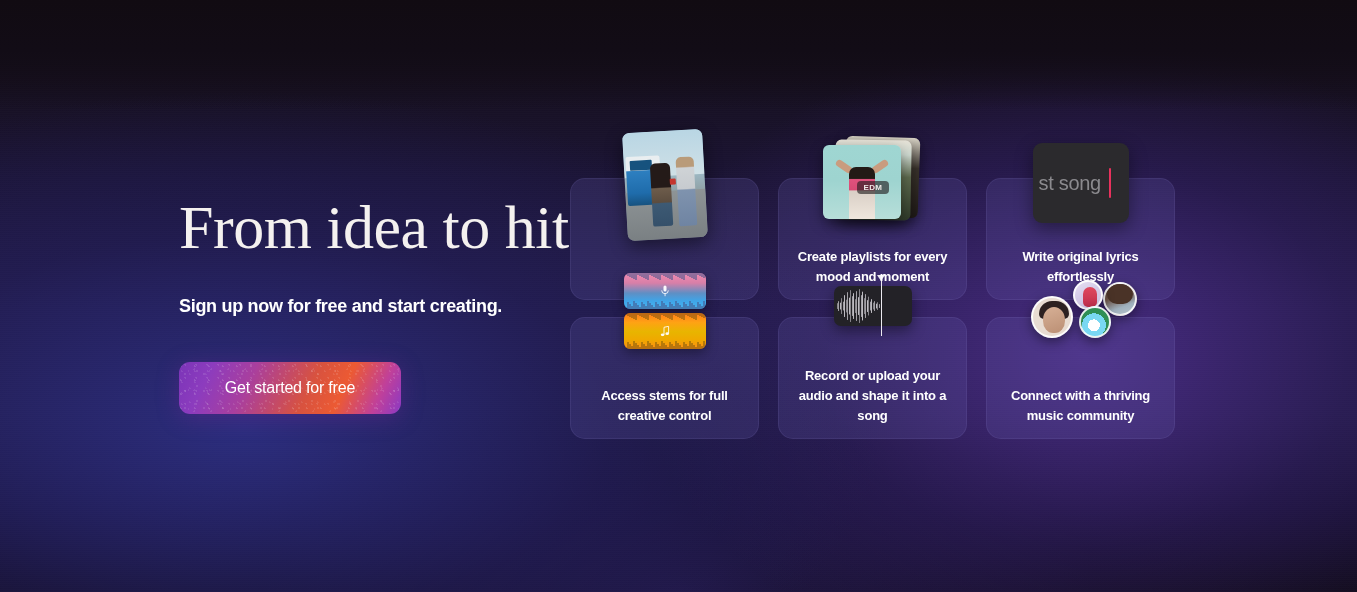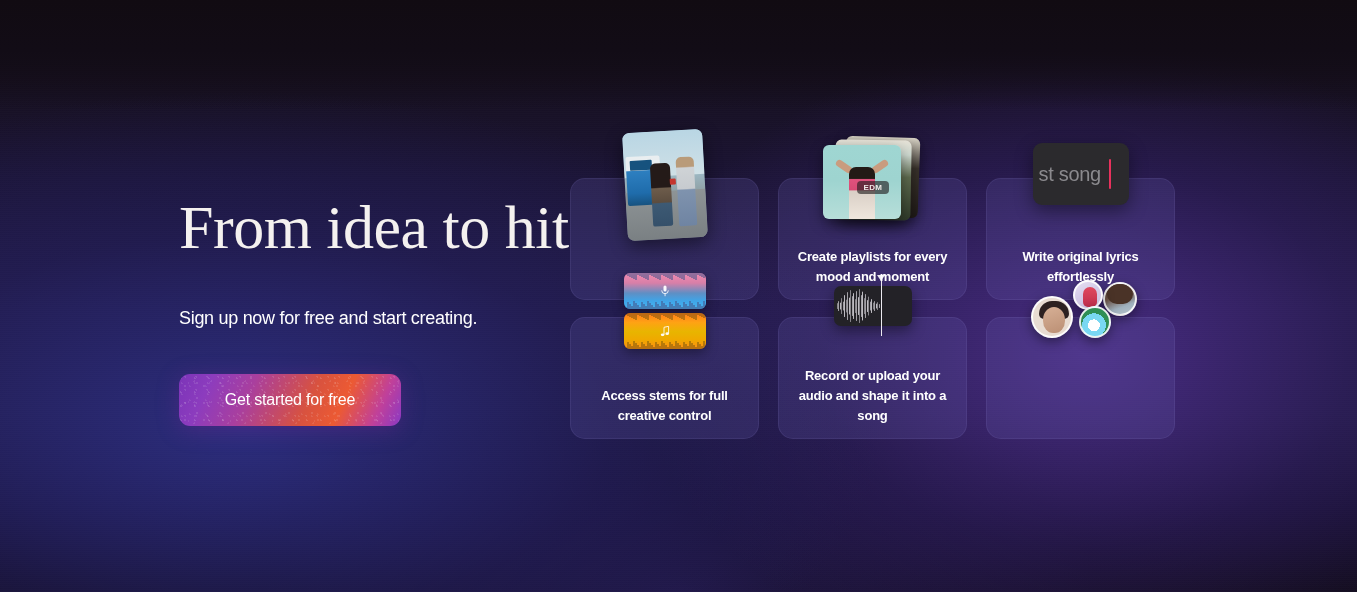--- a/index.html
+++ b/index.html
@@ -60,21 +60,21 @@
   
   .hero {
     position:absolute; left:179px; top:196px; width:460px; z-index:5;
   }
   .hero-title {
     font-family:"Liberation Serif", serif;
     font-size:62px; line-height:1.0; color:#f4f1ef; font-weight:400;
     letter-spacing:-0.5px;
   }
   .hero-sub {
-    margin-top:50px; font-size:18px; font-weight:400; color:#ffffff;
+    margin-top:38px; font-size:18px; font-weight:700; color:#ffffff;
     letter-spacing:-0.3px;
   }
   .cta {
     margin-top:45px; width:222px; height:52px; border-radius:11px;
     border:none; cursor:pointer; position:relative; overflow:hidden;
     display:flex; align-items:center; justify-content:center;
     background:linear-gradient(115deg,#7b34b8 0%, #8c3cbe 14%, #a93f9e 32%, #d8523f 58%, #ec5a33 72%, #c0409a 88%, #8a39c4 100%);
     box-shadow:0 4px 22px rgba(120,40,150,0.35);
   }
   .cta::after{
@@ -134,21 +134,21 @@
   .art-stack .s2{left:14px;top:3px;width:76px;height:80px;background:linear-gradient(180deg,#e6e2d7 0%,#cdd8cf 18%,#5d6a4e 46%,#2f3a2a 100%);transform:rotate(1deg);}
   .art-stack .s1{left:2px;top:8px;width:78px;height:74px;overflow:hidden;background:linear-gradient(180deg,#9fd6d2 0%,#9ed4d0 48%,#b7ded9 100%);}
   .art-stack .s1 .body{position:absolute;left:26px;top:22px;width:26px;height:52px;background:linear-gradient(180deg,#231a16 0%,#231a16 22%,#e0527d 24%,#d84a74 44%,#d9cfc6 46%,#efe7dd 100%);border-radius:7px 7px 0 0;}
   .art-stack .s1 .arm-l{position:absolute;left:12px;top:18px;width:18px;height:7px;background:#c99c7f;border-radius:4px;transform:rotate(34deg);}
   .art-stack .s1 .arm-r{position:absolute;left:48px;top:18px;width:18px;height:7px;background:#c99c7f;border-radius:4px;transform:rotate(-34deg);}
   .art-stack .s1 .pill{position:absolute;left:34px;top:36px;padding:2px 7px;border-radius:4px;background:rgba(30,26,28,.62);color:#efe9e6;font-size:8px;font-weight:700;letter-spacing:.3px;}
 
   
   .art-lyrics {
     left:50%; top:-36px; transform:translateX(-50%);
-    width:96px; height:62px; border-radius:9px; background:#2b2a2d;
+    width:96px; height:80px; border-radius:9px; background:#2b2a2d;
     display:flex; align-items:center; justify-content:flex-start;
     padding-left:6px; overflow:hidden; box-shadow:0 6px 18px rgba(0,0,0,.4);text-align:center;
   }
   .lyr-text { color:#8b8a8e; font-size:20px; font-weight:400; letter-spacing:-0.3px; white-space:nowrap; }
   .lyr-caret { width:2px; height:30px; background:#e8315c; margin-left:8px; border-radius:1px; }
 
   
   .art-wave {
     left:50%; top:-32px; transform:translateX(-50%);
     width:78px; height:40px; border-radius:7px; background:#232227;
@@ -469,16 +469,17 @@
           </div>
         <div class="av av2">
             <div class="blob"></div>
           </div>
         <div class="av av4"></div>
         <div class="av av1">
             <div class="hair"></div>
             <div class="face"></div>
           </div>
       </div>
+      <div class="card-label">Connect with a thriving music community</div>
     </div>
 
   </div>
 </div>
 
 </body></html>

